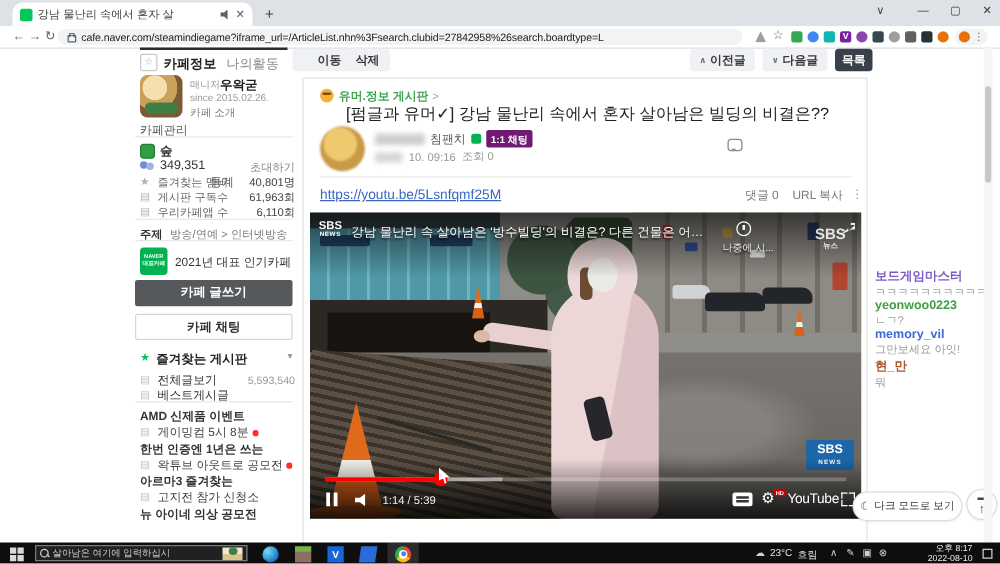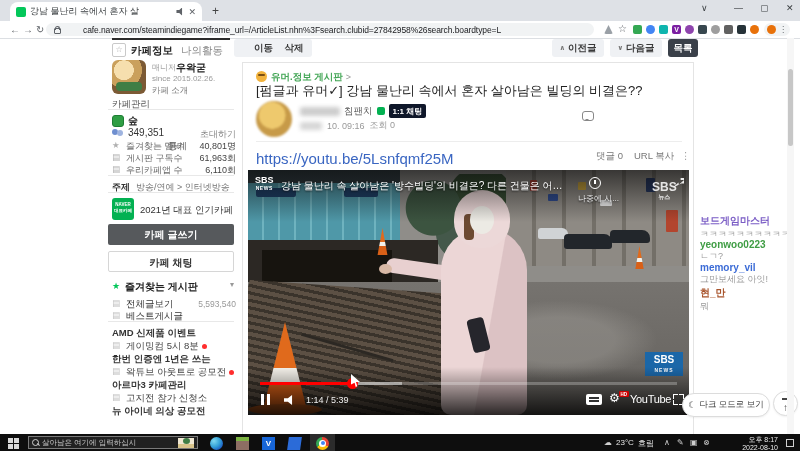--- a/index.html
+++ b/index.html
@@ -16,21 +16,21 @@
   .favicon{width:10px;height:10px;border-radius:2px;background:#03c75a;flex:0 0 auto;}
   .tabtitle{font-size:9px;color:#3c4043;flex:1 1 auto;}
   .spk{width:8px;height:8px;background:#5f6368;flex:0 0 auto;
        clip-path:polygon(0 30%,35% 30%,70% 0,70% 100%,35% 70%,0 70%);}
   .tabclose{font-size:9px;color:#5f6368;}
   .newtab{left:212px;top:4px;font-size:12px;color:#444;}
   .winctl{top:3px;font-size:9px;color:#3c4043;}
   .urlbar{left:0;top:21px;width:800px;height:17px;background:#fff;border-bottom:1px solid #dcdfe3;}
   .navic{top:24px;font-size:10px;color:#5f6368;}
   .urlfield{left:46px;top:23px;width:548px;height:13px;background:#f1f3f4;border-radius:7px;
-            display:flex;align-items:center;padding:0 8px;box-sizing:border-box;gap:22px;}
+            display:flex;align-items:center;padding:0 8px;box-sizing:border-box;gap:4px;}
   .lock{width:5px;height:4px;border:1px solid #5f6368;border-radius:1px;position:relative;margin-top:2px;}
   .lock:before{content:"";position:absolute;left:0px;top:-3px;width:3px;height:3px;border:1px solid #5f6368;
                border-bottom:none;border-radius:3px 3px 0 0;}
   .urltext{font-size:8.5px;color:#202124;letter-spacing:-0.1px;}
   .exticon{top:25px;width:9px;height:9px;border-radius:2px;}
   .extround{border-radius:50%;}
   .vext{color:#fff;font-size:7px;font-weight:bold;text-align:center;line-height:9px;}
   .profpill{left:764px;top:23px;width:26px;height:13px;background:#f1f3f4;border-radius:7px;
             display:flex;align-items:center;justify-content:center;gap:3px;}
   .avdot{width:9px;height:9px;border-radius:50%;background:#e8710a;}
@@ -87,35 +87,35 @@
   
   .tbtn{top:39px;height:18px;background:#eff1f4;border-radius:3px;font-size:9.5px;font-weight:bold;color:#3a3a3a;
         display:flex;align-items:center;justify-content:center;gap:3px;box-sizing:border-box;}
   .tbtn .cv{font-size:7px;color:#777;}
   .btn-list{background:#3a4049;color:#fff;}
   .card{left:242px;top:62px;width:452px;height:374px;border:1px solid #e4e4e4;background:#fff;box-sizing:border-box;}
   .board-ico{left:256px;top:71px;width:11px;height:11px;border-radius:50%;background:#f2b33d;}
   .board-ico:after{content:"";position:absolute;left:2px;top:3px;width:7px;height:2px;background:#7a4e12;border-radius:1px;}
   .board-lnk{left:271px;top:71px;font-size:9.5px;color:#41a554;font-weight:bold;}
   .board-arr{font-size:9px;color:#999;margin-left:3px;font-weight:normal;}
-  .post-title{left:256px;top:82px;width:428px;font-size:13px;font-weight:500;color:#222;}
+  .post-title{left:256px;top:82px;width:428px;font-size:13px;font-weight:500;color:#222;text-align:center;}
   .p-avatar{left:256px;top:101px;width:36px;height:36px;border-radius:50%;filter:blur(1px);
      background:radial-gradient(circle at 45% 40%,#eec96d 0 45%,#c79a48 46% 75%,#a5793a 76% 100%);}
   .nameline{left:300px;top:104px;display:flex;align-items:center;gap:4px;}
   .blur-name{width:40px;height:9px;background:#cdcdcd;border-radius:2px;filter:blur(2px);}
   .aux-nick{font-size:9.5px;color:#555;}
   .grn-badge{width:8px;height:8px;border-radius:2px;background:#03b152;}
-  .chat-badge{background:#0f172a;color:#fff;font-size:8px;font-weight:bold;border-radius:2px;padding:1.5px 4px;}
+  .chat-badge{background:#701a75;color:#fff;font-size:8px;font-weight:bold;border-radius:2px;padding:1.5px 4px;}
   .subline{left:300px;top:119px;display:flex;align-items:center;gap:5px;font-size:9px;color:#999;}
   .blur-date{width:22px;height:8px;background:#d6d6d6;border-radius:2px;filter:blur(2px);}
   .meta{top:110px;font-size:9.5px;color:#777;margin-top:40px;}
   .bubble{left:582px;top:111px;width:10px;height:8px;border:1px solid #888;border-radius:3px;}
   .bubble:after{content:"";position:absolute;left:2px;bottom:-3px;border:2px solid transparent;border-top-color:#888;}
   .pdivider{left:256px;top:141px;width:426px;height:1px;background:#ededed;}
-  .ytlink{left:256px;top:150px;font-size:15px;color:#3a66c2;}
+  .ytlink{left:256px;top:150px;font-size:11px;color:#3a66c2;text-decoration:underline;}
 
   
   .video{left:248px;top:170px;width:441px;height:245px;background:#8f8d89;overflow:hidden;}
   .v{position:absolute;}
   .bldg-top{left:0;top:0;width:152px;height:13px;background:#2e3a40;}
   .bldg-teal{left:0;top:13px;width:152px;height:62px;
      background:repeating-linear-gradient(90deg,#4f98a8 0 14px,#6fb3bf 14px 16px),linear-gradient(#4f98a8,#3f7f8f);}
   .bldg-sign{left:8px;top:18px;width:40px;height:9px;background:#1c3e66;border-radius:2px;}
   .bldg-sign2{left:96px;top:18px;width:34px;height:9px;background:#1c3e66;border-radius:2px;}
   .garage{left:0;top:70px;width:190px;height:48px;background:#2c2824;}
@@ -326,21 +326,21 @@
   <span class="abs mrow-ico" style="top:310px">▤</span>
   <span class="abs mrow-lab" style="top:310px">베스트게시글</span>
   <div class="abs sb-div" style="top:321px"></div>
 
   <span class="abs menu-bold nowrap" style="top:327px">AMD 신제품 이벤트</span>
   <span class="abs mrow-ico" style="top:340px">▤</span>
   <span class="abs menu-item nowrap" style="top:340px"><span>게이밍컴 5시 8분</span><span class="ndot"></span></span>
   <span class="abs menu-bold nowrap" style="top:353px">한번 인증엔 1년은 쓰는</span>
   <span class="abs mrow-ico" style="top:366px">▤</span>
   <span class="abs menu-item nowrap" style="top:366px"><span>왁튜브 아웃트로 공모전</span><span class="ndot"></span></span>
-  <span class="abs menu-bold nowrap" style="top:379px">아르마3 카페관리</span>
+  <span class="abs menu-bold nowrap" style="top:379px">아르마3 즐겨찾는</span>
   <span class="abs mrow-ico" style="top:392px">▤</span>
   <span class="abs menu-item nowrap" style="top:392px">고지전 참가 신청소</span>
   <span class="abs menu-bold nowrap" style="top:405px">뉴 아이네 의상 공모전</span>
 
   <div class="abs tbtn" style="left:234px;width:59px">
       <span>이동</span>
     </div>
   <div class="abs tbtn" style="left:276px;width:36px">
       <span>삭제</span>
     </div>

